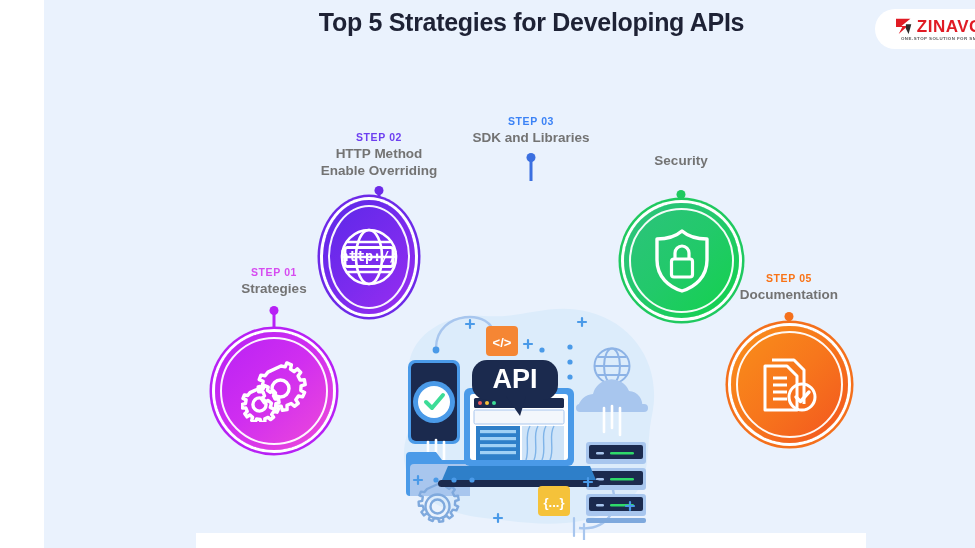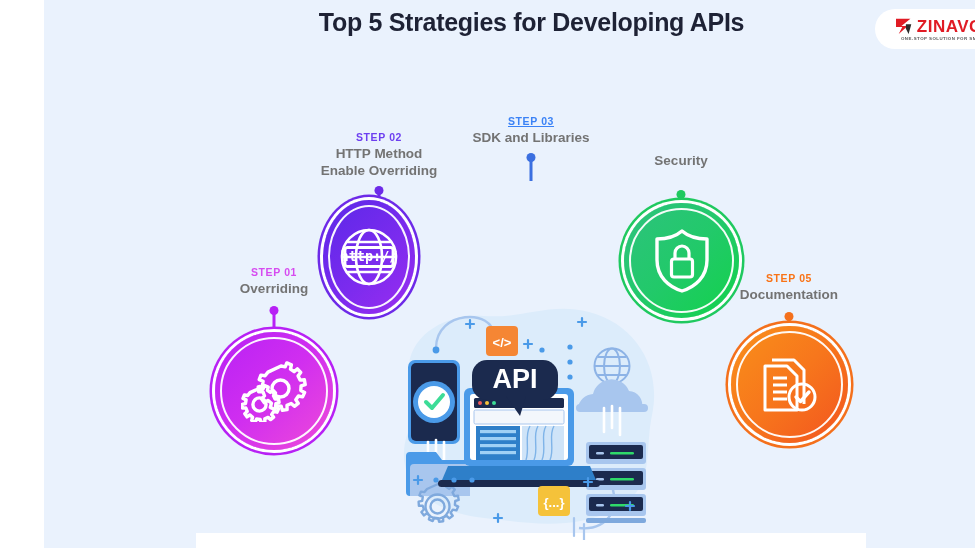--- a/index.html
+++ b/index.html
@@ -121,21 +121,21 @@
       </svg>
       <span class="logo-word">ZINAVO</span>
       <span class="logo-reg">®</span>
     </div>
     <div class="logo-tagline">ONE-STOP SOLUTION FOR SMEs</div>
   </div>
 
   <div class="step" style="left:230px; top:266px;">
     <div class="step-label" style="top:0;">
       <div class="step-num" style="color:#d64bf0;">STEP 01</div>
-      <div class="step-title">Overriding</div>
+      <div class="step-title">Strategies</div>
     </div>
     <div class="stem-dot" style="top:40px; background:#b721f5;"></div>
     <div class="stem" style="top:46px; height:22px; background:#b721f5;"></div>
   </div>
   <div class="circle" style="left:171px; top:332px; width:118px; height:118px;
         background:linear-gradient(135deg,#b721f5 0%,#d02ef0 48%,#ef4bd8 100%);
         box-shadow:0 0 0 3px #ffffff, 0 0 0 5.5px #b721f5;">
     <svg width="66" height="62" viewBox="0 0 66 62">
       <g fill="none" stroke="#ffffff" stroke-width="3.4" stroke-linejoin="round">
         <path d="M40 6 l4.2 .9 1.6 -4 4.6 2 -.9 4.2 3.6 2.6 3.3 -2.8 3.3 3.6 -2.6 3.4 2 4.2 4.3 -.3 .8 4.8 -4.1 1.3 -.3 4.6 3.8 2 -2 4.4 -4.2 -.9 -2.6 3.8 2.4 3.5 -3.8 3 -3.2 -2.8 -4.2 1.8 .1 4.3 -4.8 .6 -1.2 -4.1 -4.6 -.5 -1.8 3.9 -4.4 -2.1 1.1 -4.1 -3.5 -2.9 -3.6 2.5 -2.8 -4 3 -3 -1.6 -4.3 -4.3 .1 -.4 -4.8 4.2 -1 .7 -4.6 -3.9 -1.7 1.7 -4.5 4.2 .6 2.9 -3.6Z"></path>
@@ -166,21 +166,21 @@
         <path d="M13.5 18 H58.5"></path>
         <path d="M13.5 48 H58.5"></path>
       </g>
       <rect x="12" y="23.5" width="48" height="19" rx="2.5" fill="none" stroke="#ffffff" stroke-width="2.8"></rect>
       <text x="36" y="37.4" text-anchor="middle" fill="#ffffff" font-family="'DejaVu Sans Mono', monospace" font-size="13.5" font-weight="bold">http://</text>
     </svg>
   </div>
 
   <div class="step" style="left:487px; top:115px;">
     <div class="step-label" style="top:0;">
-      <div class="step-num" style="color:#3b82f6;text-decoration:underline;">STEP 03</div>
+      <div class="step-num" style="color:#3b82f6;">STEP 03</div>
       <div class="step-title">SDK and Libraries</div>
     </div>
     <div class="stem-dot" style="top:38px; background:#3b6fe0;"></div>
     <div class="stem" style="top:44px; height:22px; background:#3b6fe0;"></div>
   </div>
 
   <div class="step" style="left:637px; top:152px;">
     <div class="step-label" style="top:0;">
       <div class="step-title">Security</div>
     </div>

